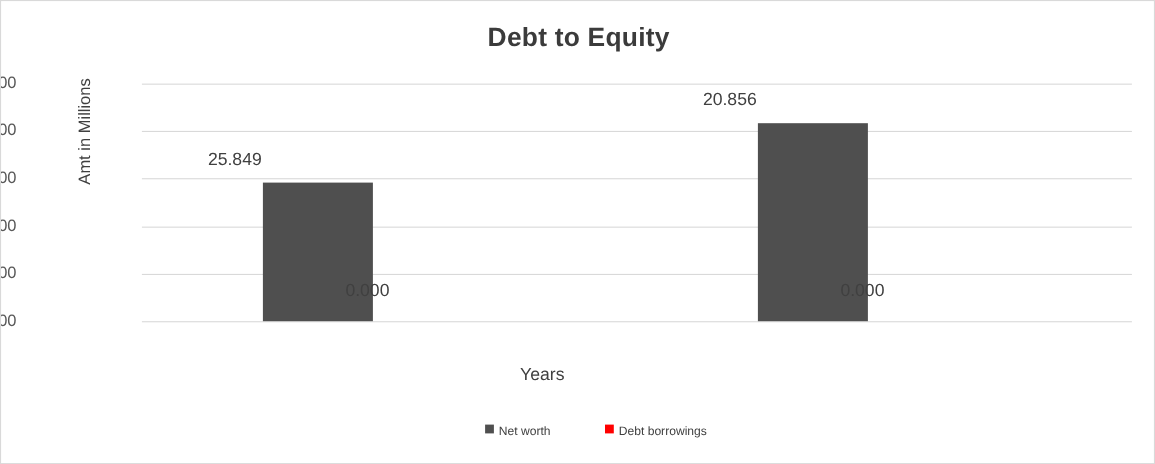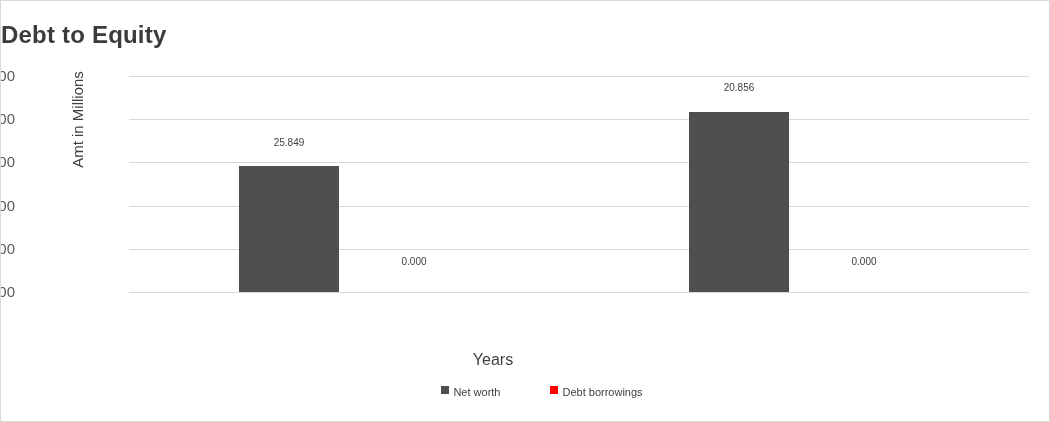--- a/index.html
+++ b/index.html
@@ -19,21 +19,21 @@
     background: #ffffff;
     overflow: hidden;
   }
 
   
   .chart-title {
     position: absolute;
     left: 0;
     top: 20px;
     width: 1050px;
-    text-align: left;
+    text-align: center;
     font-size: 24px;
     font-weight: bold;
     color: #3b3b3b;
     letter-spacing: 0.2px;
   }
 
   
   .plot-area {
     position: absolute;
     left: 128px;
@@ -71,38 +71,37 @@
     transform-origin: center center;
   }
 
   
   .bar {
     position: absolute;
     bottom: 0;
   }
   .bar-label {
     position: absolute;
-    text-align: center;
-    font-size: 10px;
+    font-size: 16px;
     color: #404040;
     white-space: nowrap;
   }
 
   
   .x-cat-label {
     position: absolute;
     top: 302px;
     text-align: center;
     font-size: 15px;
     color: #595959;
   }
   .x-axis-title {
     position: absolute;
     left: 0;
-    top: 350px;
+    top: 331px;
     width: 984px;
     text-align: center;
     font-size: 16px;
     color: #404040;
   }
 
   
   .legend {
     position: absolute;
     left: 0;

